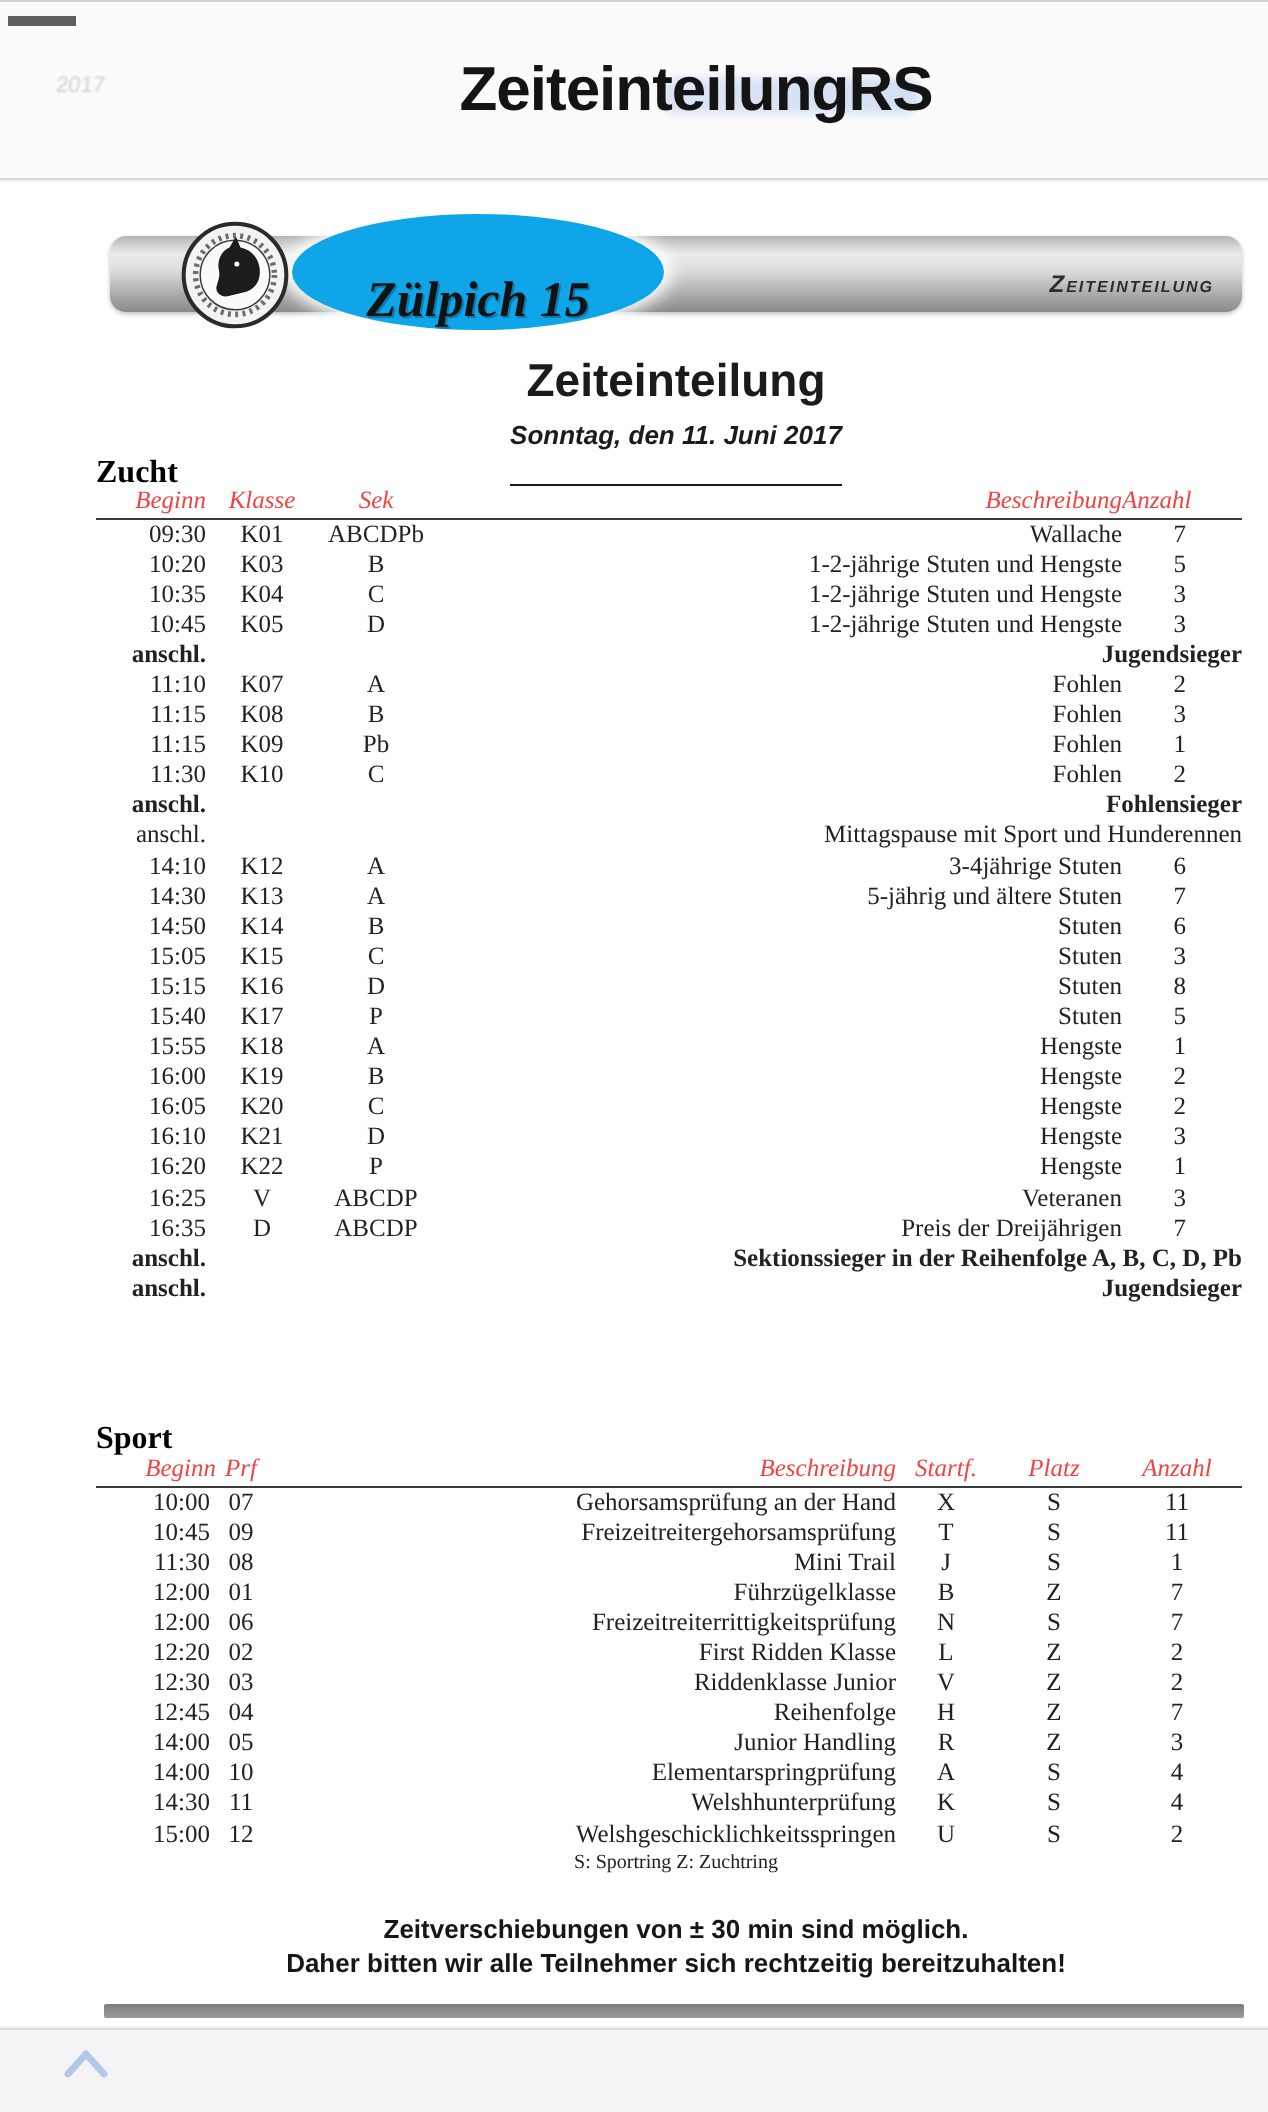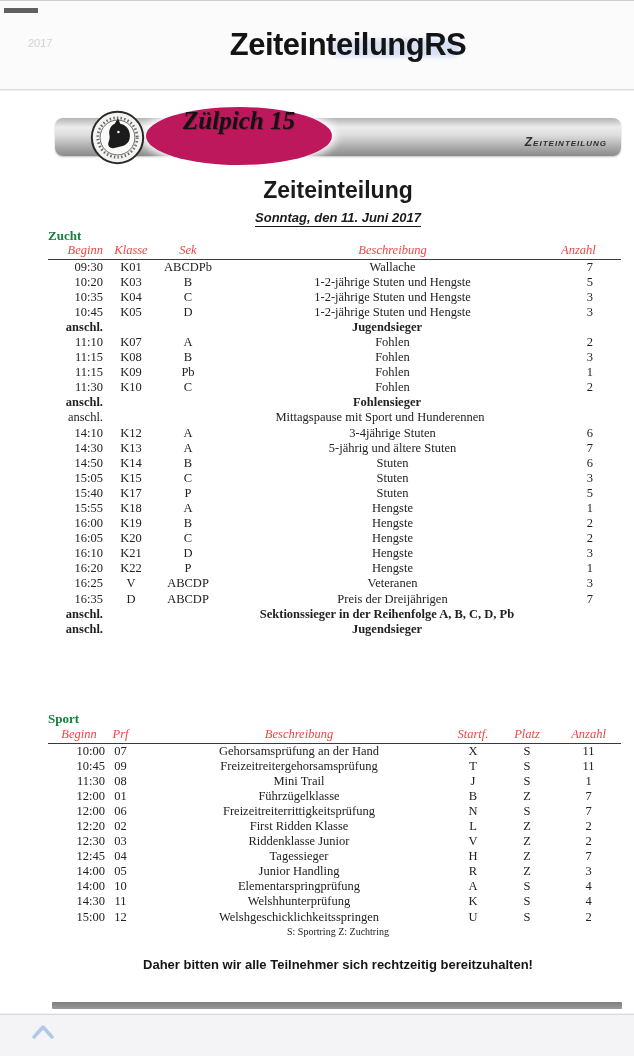--- a/index.html
+++ b/index.html
@@ -37,55 +37,55 @@
   }
   .band-corner-label {
     position:absolute; right:14px; bottom:7px;
     font-style:italic; font-variant:small-caps; letter-spacing:1px;
     font-family:"Liberation Sans","DejaVu Sans",sans-serif;
     font-size:12px; font-weight:bold; color:#2e2e2e;
   }
   .logo-wrap { position:absolute; left:90px; top:19px; width:55px; height:55px; }
   .capsule {
     position:absolute; left:146px; top:16px; width:186px; height:58px;
-    background:#be185d; border-radius:50%;
+    background:#0ea5e9; border-radius:50%;
     box-shadow:0 0 8px 4px rgba(255,255,255,.95);
-    display:flex; align-items:flex-start; justify-content:center;
+    display:flex; align-items:flex-end; justify-content:center;
   }
   .event-name {
     font-family:"Liberation Serif","DejaVu Serif",serif; font-weight:bold; font-style:italic;
     font-size:25px; color:#121212; text-shadow:1px 1px 0 rgba(0,0,0,.25);
   }
   
   .doc-title {
     position:absolute; left:42px; top:86px; width:592px; text-align:center;
     font-family:"Liberation Sans","DejaVu Sans",sans-serif;
     font-weight:bold; font-size:23px; color:#1b1b1b;
   }
   .doc-subtitle {
     position:absolute; left:42px; top:119px; width:592px; text-align:center;
     font-family:"Liberation Sans","DejaVu Sans",sans-serif;
     font-weight:bold; font-style:italic; font-size:13px; color:#1b1b1b;
   }
-  .doc-subtitle span { border-bottom:1.6px solid #1b1b1b; padding-bottom:1px; }
+  .doc-subtitle span { border-bottom:1.6px solid #1b1b1b; padding-bottom:17px; }
   .section-heading {
-    position:absolute; left:48px; font-weight:bold; font-size:13px; color:#15803d;
+    position:absolute; left:48px; font-weight:bold; font-size:16px; color:#000000;
   }
   .zucht-heading { top:137px; }
   .sport-heading { top:620px; }
   
   table.sched { position:absolute; left:48px; border-collapse:collapse; table-layout:fixed; width:573px; }
   .zucht-table { top:152px; }
   .sport-table { top:636px; }
   table.sched th {
     font-style:italic; font-weight:normal; font-size:12.5px; color:#ef4444;
     border-bottom:1.2px solid #3a3a3a; height:16px; white-space:nowrap; overflow:hidden;
   }
   table.sched td { font-size:12.5px; height:15.1px; line-height:15.1px; white-space:nowrap; overflow:hidden; color:#222; }
-  .al-r { text-align:right; } .al-c { text-align:center; } .al-l { text-align:center; }
+  .al-r { text-align:right; } .al-c { text-align:center; } .al-l { text-align:right; }
   .pr7 { padding-right:7px; } .pr3 { padding-right:3px; } .pr28 { padding-right:28px; }
   .pl17 { padding-left:17px; } .pl2 { padding-left:2px; }
   .bold { font-weight:bold; }
   .lbl-pad-bold { padding-left:43px; }
   .lbl-pad-plain { padding-left:29px; }
   
   .legend {
     position:absolute; left:42px; top:835px; width:592px; text-align:center;
     font-size:10px; color:#222;
   }
@@ -246,20 +246,27 @@
           <td class="al-c">B</td>
           <td class="al-l">Stuten</td>
           <td class="al-r pr28">6</td>
         </tr>
         <tr>
           <td class="al-r pr7">15:05</td>
           <td class="al-c">K15</td>
           <td class="al-c">C</td>
           <td class="al-l">Stuten</td>
           <td class="al-r pr28">3</td>
+        </tr>
+        <tr>
+          <td class="al-r pr7">15:15</td>
+          <td class="al-c">K16</td>
+          <td class="al-c">D</td>
+          <td class="al-l">Stuten</td>
+          <td class="al-r pr28">8</td>
         </tr>
         <tr>
           <td class="al-r pr7">15:40</td>
           <td class="al-c">K17</td>
           <td class="al-c">P</td>
           <td class="al-l">Stuten</td>
           <td class="al-r pr28">5</td>
         </tr>
         <tr>
           <td class="al-r pr7">15:55</td>
@@ -395,21 +402,21 @@
           <td class="al-r pr3">12:30</td>
           <td class="al-c">03</td>
           <td class="al-l pl17">Riddenklasse Junior</td>
           <td class="al-c">V</td>
           <td class="al-c">Z</td>
           <td class="al-c">2</td>
         </tr>
         <tr>
           <td class="al-r pr3">12:45</td>
           <td class="al-c">04</td>
-          <td class="al-l pl17">Tagessieger</td>
+          <td class="al-l pl17">Reihenfolge</td>
           <td class="al-c">H</td>
           <td class="al-c">Z</td>
           <td class="al-c">7</td>
         </tr>
         <tr>
           <td class="al-r pr3">14:00</td>
           <td class="al-c">05</td>
           <td class="al-l pl17">Junior Handling</td>
           <td class="al-c">R</td>
           <td class="al-c">Z</td>
@@ -438,20 +445,21 @@
           <td class="al-c">U</td>
           <td class="al-c">S</td>
           <td class="al-c">2</td>
         </tr>
       </tbody>
   </table>
 
   <div class="legend">S: Sportring  Z: Zuchtring</div>
 
   <div class="notes">
+    <div>Zeitverschiebungen von ± 30 min sind möglich.</div>
     <div>Daher bitten wir alle Teilnehmer sich rechtzeitig bereitzuhalten!</div>
   </div>
 
   <div class="footer-bar"></div>
 </div>
 
 <div class="bottom-area">
   <button class="chevron-btn" aria-label="scroll up">
     <svg width="26" height="18" viewBox="0 0 26 18">
       <polyline points="4,14 13,4 22,14" fill="none" stroke="#8fb0e2" stroke-width="3.5" stroke-linecap="round" stroke-linejoin="round" opacity="0.65"></polyline>

